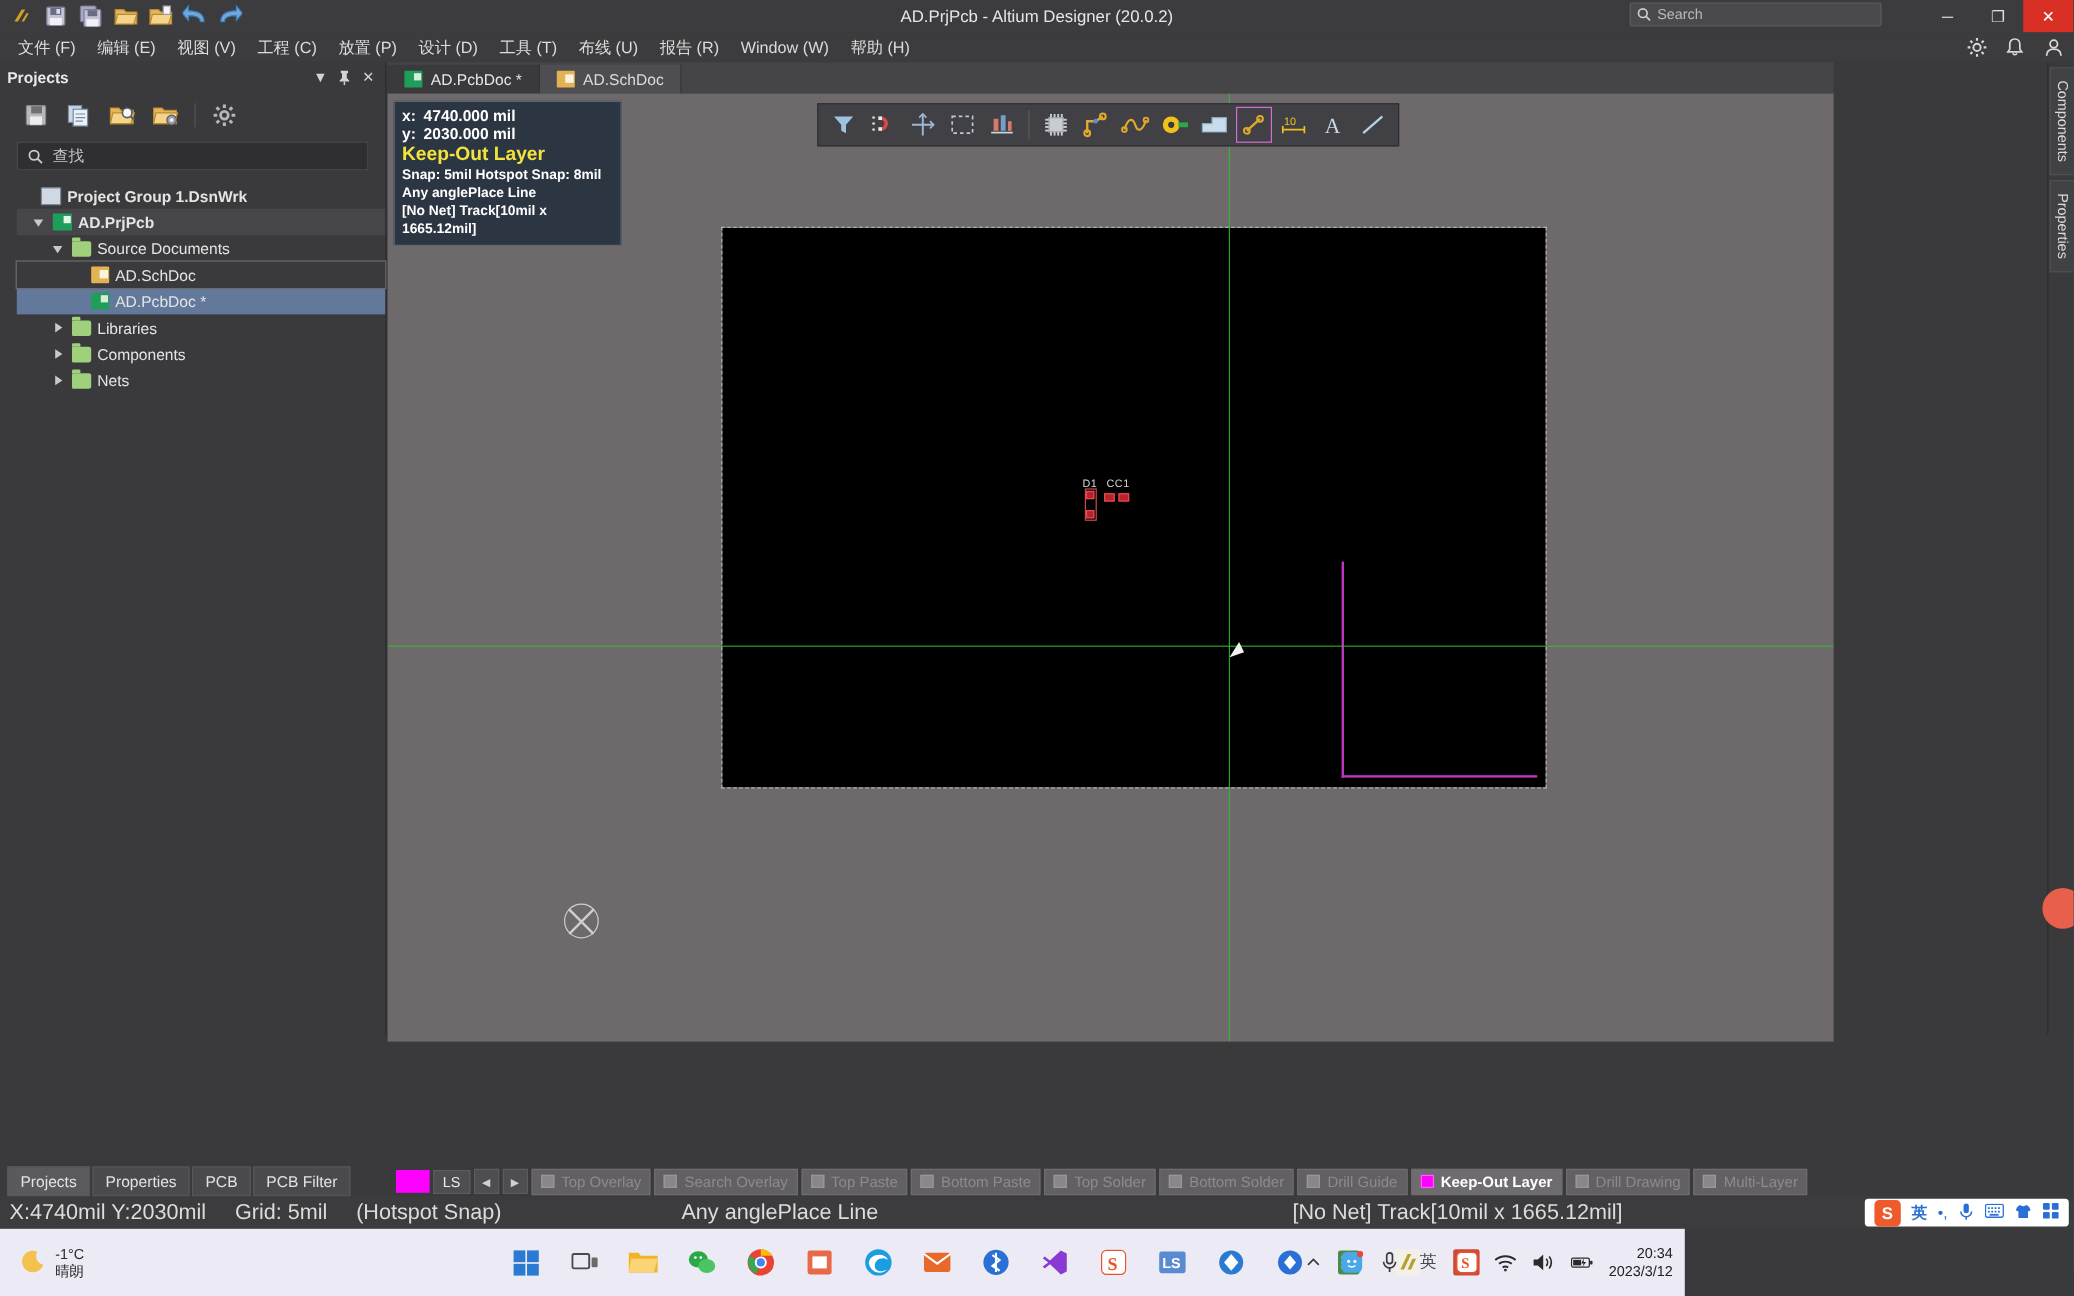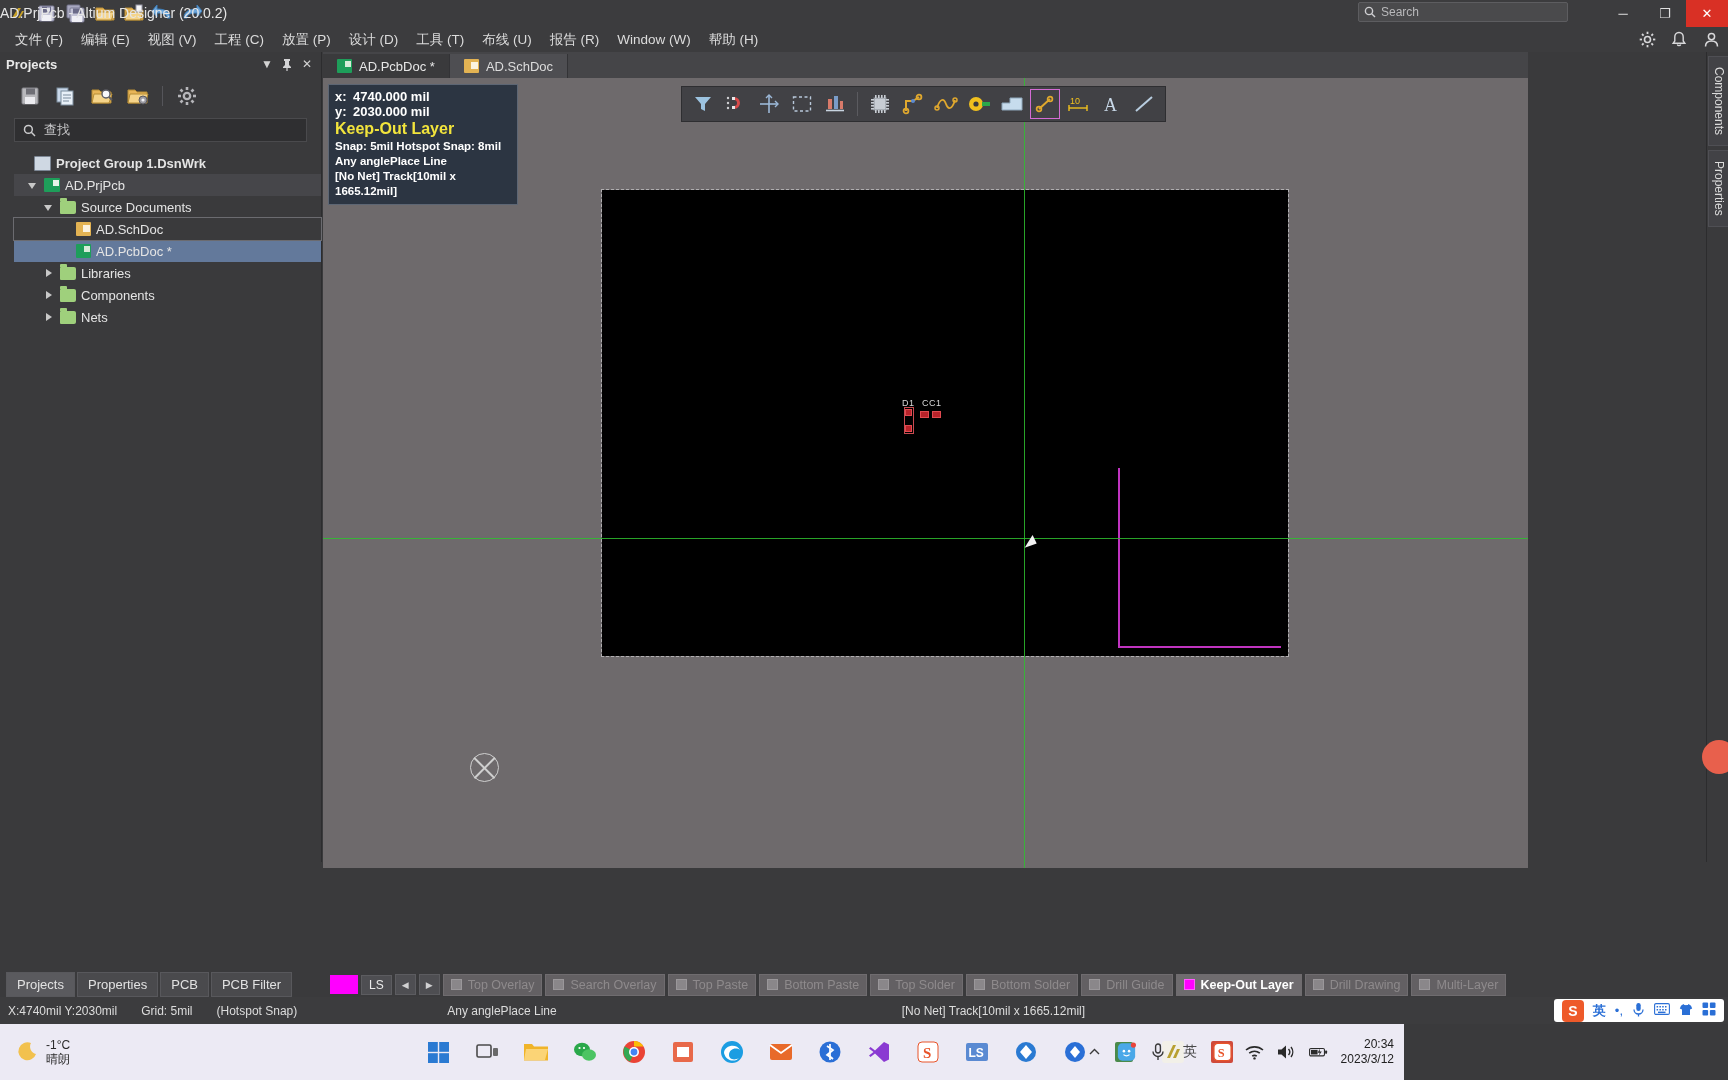--- a/index.html
+++ b/index.html
@@ -13,21 +13,21 @@
   #app { position: relative; width: 1728px; height: 1080px; }
 
   
   .titlebar {
     position: absolute; left: 0; top: 0; width: 1728px; height: 27px;
     background: #3c3c3e; display: flex; align-items: center;
   }
   .qat { display: flex; align-items: center; gap: 2px; padding-left: 4px; }
   .qat .ic { width: 27px; height: 23px; display: flex; align-items: center; justify-content: center; }
   .title-text {
-    position: absolute; left: 0; right: 0; 
+    position: absolute; left: 0; right: 0; text-align: center;
     font-size: 14px; color: #e6e6e6; line-height: 27px; pointer-events: none;
   }
   .tb-search {
     position: absolute; right: 160px; top: 2px; width: 210px; height: 20px;
     background: #4a4a4c; border: 1px solid #5d5d60; border-radius: 2px;
     display: flex; align-items: center; padding: 0 5px; gap: 5px;
   }
   .tb-search span.lbl { font-size: 12px; color: #b9b9bb; }
   .wbtns { position: absolute; right: 0; top: 0; display: flex; height: 27px; }
   .wbtn { width: 42px; height: 27px; display: flex; align-items: center; justify-content: center; color: #e0e0e0; font-size: 13px; }
@@ -146,21 +146,21 @@
   .color-chip { width: 28px; height: 19px; background: #ff00ff; }
   .ls-btn { font-size: 12px; color: #eaeaea; background: #4e4e52; border: 1px solid #5c5c60; padding: 2px 7px; }
   .nav-btn { width: 21px; height: 21px; background: #4e4e52; border: 1px solid #5c5c60; display: flex; align-items: center; justify-content: center; color: #d0d0d2; font-size: 9px; }
   .ltab { display: flex; align-items: center; gap: 6px; font-size: 12.5px; color: #8e8a8c; background: #636063; padding: 3px 7px; border: 1px solid #6f6c6f; white-space: nowrap; }
   .ltab .sq { width: 11px; height: 11px; background: #8a878a; border: 1px solid #9a979a; }
   .ltab.active { background: #6f6c6f; color: #ffffff; font-weight: bold; }
   .ltab.active .sq { background: #ff00ff; border-color: #ff5cff; }
 
   
   .statusbar { position: absolute; left: 0; top: 997px; width: 1728px; height: 27px; background: #3c3c3e; display: flex; align-items: center; }
-  .sb-item { font-size: 12px; color: #dcdcdc; }
+  .sb-item { font-size: 18px; color: #dcdcdc; }
   .sb-ime { position: absolute; right: 4px; top: 2px; height: 23px; background: #ffffff; border-radius: 3px; display: flex; align-items: center; gap: 9px; padding: 0 8px; }
   .sb-ime .g { font-size: 13px; color: #2a6fd6; }
 
   
   .taskbar { position: absolute; left: 0; top: 1024px; width: 1404px; height: 56px; background: #eceaf4; display: flex; align-items: center; }
   .tb-left { position: absolute; left: 14px; display: flex; align-items: center; gap: 6px; }
   .weather { display: flex; align-items: center; gap: 7px; }
   .weather .txt { font-size: 12px; color: #2b2b2b; line-height: 14px; }
   .tb-center { position: absolute; left: 418px; display: flex; align-items: center; gap: 9px; }
   .tb-app { width: 40px; height: 40px; border-radius: 5px; display: flex; align-items: center; justify-content: center; }
@@ -352,21 +352,21 @@
 
     <div class="tree">
       <div class="trow">
         <span class="arrow none"></span>
         <span class="grpicon"></span>
         <span style="font-weight:bold">Project Group 1.DsnWrk</span>
       </div>
       <div class="trow hl" style="padding-left:14px">
         <span class="arrow expanded"></span>
         <span class="prjicon"></span>
-        <span style="font-weight:normal">AD.PrjPcb</span>
+        <span style="font-weight:bold">AD.PrjPcb</span>
       </div>
       <div class="trow" style="padding-left:30px">
         <span class="arrow expanded"></span>
         <span class="ficon"></span>
         <span>Source Documents</span>
       </div>
       <div class="trow outline" style="padding-left:46px">
         <span class="arrow none"></span>
         <span class="schicon"></span>
         <span>AD.SchDoc</span>

